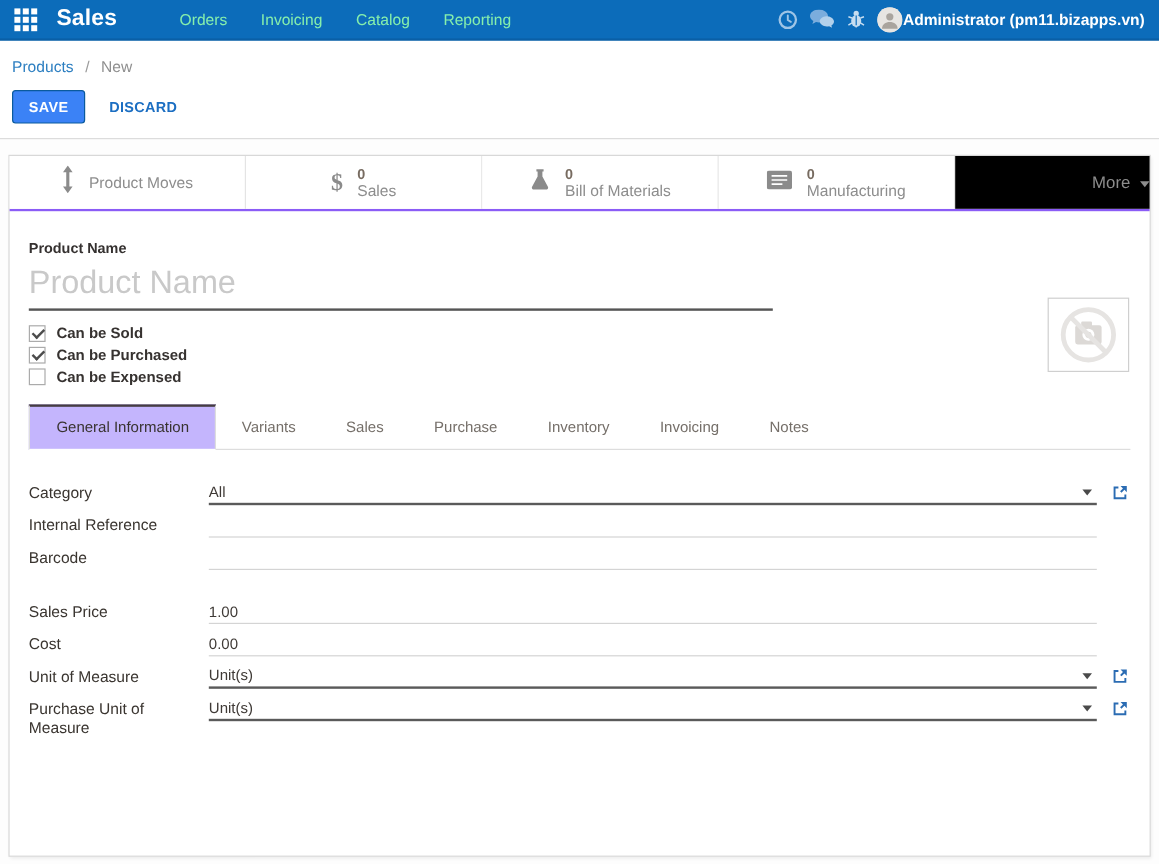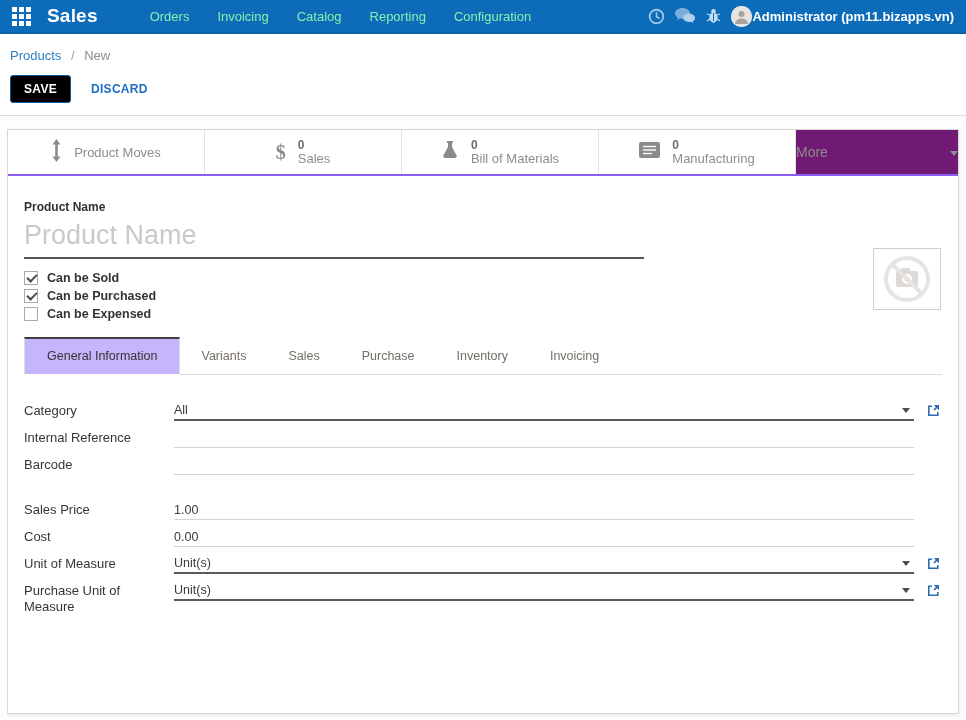--- a/index.html
+++ b/index.html
@@ -21,40 +21,40 @@
             display:flex; align-items:center; justify-content:center; overflow:hidden; }
   .user-label { font-size:13px; font-weight:bold; margin-left:-10px; }
 
   
   .control-panel { background:#fff; padding:14px 10px 12px 10px; border-bottom:1px solid #dcdcdc; }
   .breadcrumb { font-size:13px; }
   .breadcrumb a { color:#2d7fc1; text-decoration:none; cursor:pointer; }
   .breadcrumb .sep { color:#9a9a9a; margin:0 6px; }
   .breadcrumb .current { color:#8f8f8f; }
   .cp-actions { margin-top:12px; display:flex; align-items:center; }
-  .btn-save { background:#000000; color:#fff; border:1px solid #0a5a9d; border-radius:3px;
+  .btn-save { background:#3b82f6; color:#fff; border:1px solid #0a5a9d; border-radius:3px;
               font-size:12px; font-weight:bold; padding:6px 13px; cursor:pointer;
               font-family:"Liberation Sans",sans-serif; letter-spacing:.3px; }
   .btn-discard { color:#1b6ec2; font-size:12px; font-weight:bold; margin-left:20px;
                  background:none; border:none; cursor:pointer; letter-spacing:.3px;
                  font-family:"Liberation Sans",sans-serif; }
 
   
   .sheet { margin:13px 7px 0 7px; background:#fff; border:1px solid #d8d8d8;
            height:585px; position:relative; box-shadow:1px 2px 3px rgba(0,0,0,.08); }
 
   .button-box { display:flex; height:46px; border-bottom:2px solid #8b5cf6; }
   .stat-btn { flex:0 0 197px; border-right:1px solid #e4e4e4; display:flex; align-items:center;
               justify-content:center; gap:12px; cursor:pointer; color:#8d8d8d; background:#fff; }
   .stat-txt { display:flex; flex-direction:column; line-height:14px; text-align:left; }
   .stat-val { font-size:12px; font-weight:bold; color:#776b60; }
   .stat-lbl { font-size:13px; color:#8d8d8d; }
   .dollar { font-size:20px; font-weight:bold; color:#8b8b8b; font-family:"Liberation Serif",serif; }
-  .more-btn { flex:1; display:flex; align-items:center; justify-content:space-between; gap:8px;
-              font-size:14px; color:#8d8d8d; cursor:pointer; background:#701a75; }
+  .more-btn { flex:1; display:flex; align-items:center; justify-content:flex-end; gap:8px;
+              font-size:14px; color:#8d8d8d; cursor:pointer; background:#000000; }
   .caret-down { width:0; height:0; border-left:4px solid transparent; border-right:4px solid transparent;
                 border-top:5px solid #8d8d8d; margin-top:2px; }
 
   
   .sheet-body { padding:24px 16px 0 16px; position:relative; }
   .pn-label { font-size:12px; font-weight:bold; color:#353130; margin-bottom:2px; }
   .pn-input { width:620px; border:none; border-bottom:2px solid #555; font-size:27px;
               color:#333; padding:4px 0 6px 0; outline:none; background:transparent;
               font-family:"Liberation Sans",sans-serif; }
   .pn-input::placeholder { color:#c9c9c9; }
@@ -105,21 +105,20 @@
       <i></i>
       <i></i>
       <i></i>
   </span>
   <span class="brand">Sales</span>
   <span class="nav-menu">
     <a>Orders</a>
     <a>Invoicing</a>
     <a>Catalog</a>
     <a>Reporting</a>
-    <a>Configuration</a>
   </span>
   <span class="nav-right">
     <span class="nav-ic">
       <svg width="17" height="17" viewBox="0 0 16 16">
           <circle cx="8" cy="8" r="6.4" fill="none" stroke="#b8d4ee" stroke-width="1.8"></circle>
           <path d="M8 4.6 V8.2 L10.4 9.6" stroke="#b8d4ee" stroke-width="1.5" fill="none" stroke-linecap="round"></path>
         </svg>
     </span>
     <span class="nav-ic">
       <svg width="21" height="16" viewBox="0 0 21 16">
@@ -244,20 +243,21 @@
       </div>
     </div>
 
     <div class="tabs">
       <span class="tab active">General Information</span>
       <span class="tab">Variants</span>
       <span class="tab">Sales</span>
       <span class="tab">Purchase</span>
       <span class="tab">Inventory</span>
       <span class="tab">Invoicing</span>
+      <span class="tab">Notes</span>
     </div>
 
     <div class="fields">
 
 
       <div class="frow">
         <label class="flabel">Category</label>
         <div class="fval u-dark">
           <span class="ftext">All</span>
           <span class="fcaret"></span>

